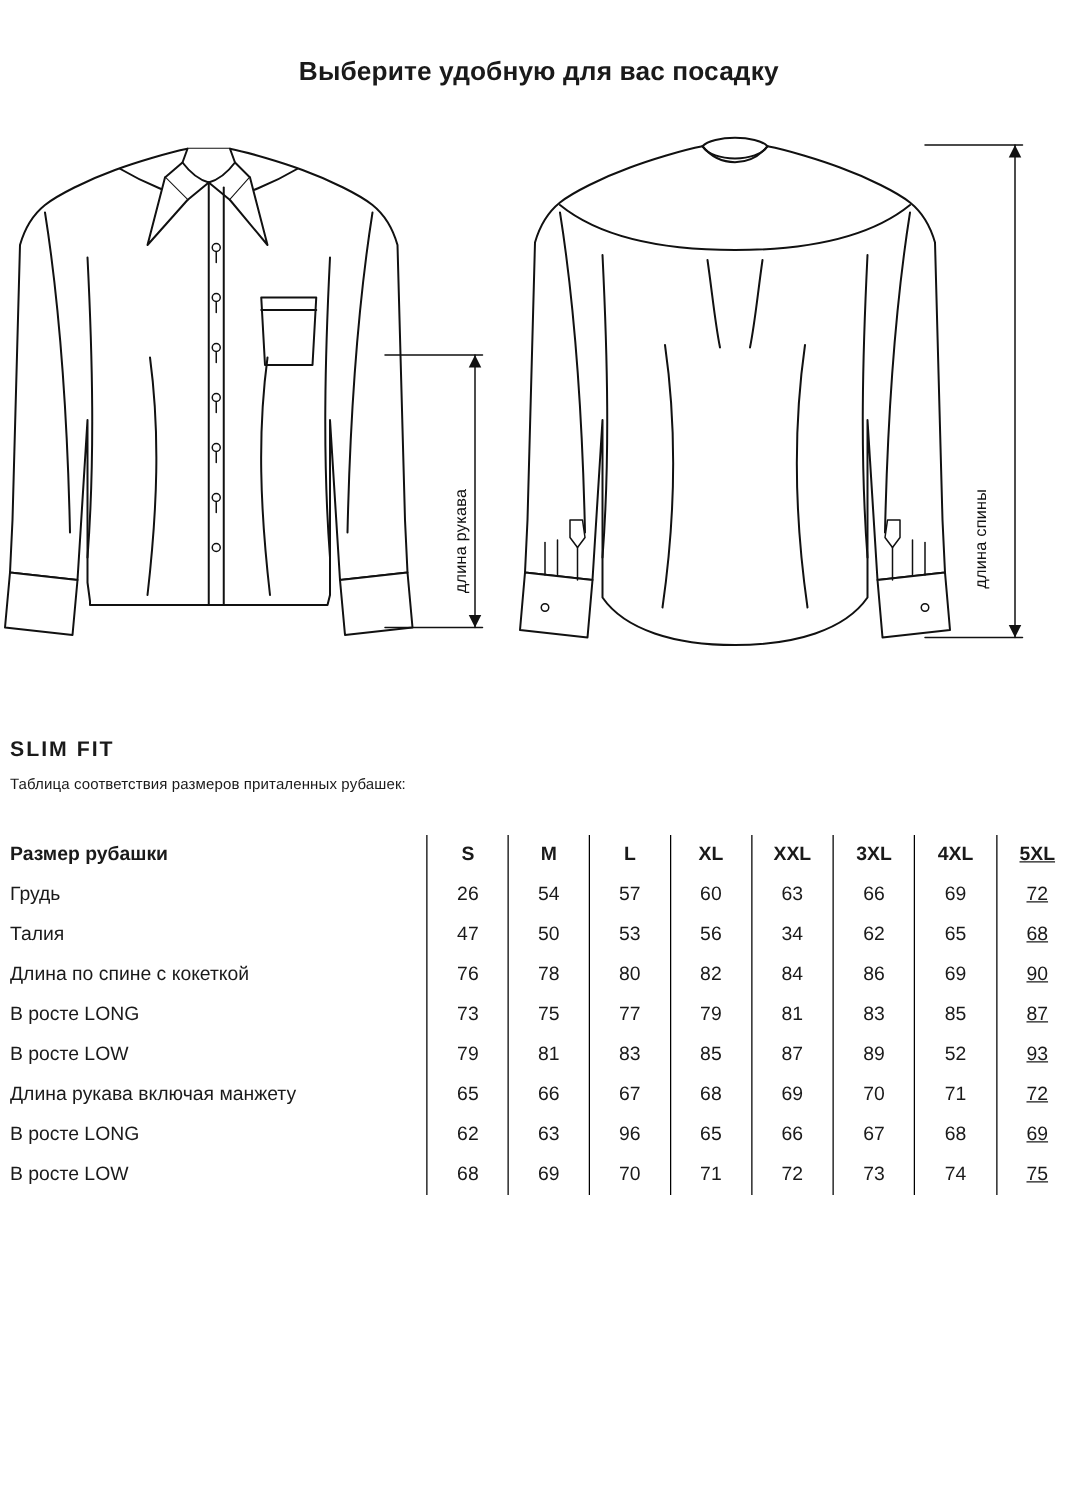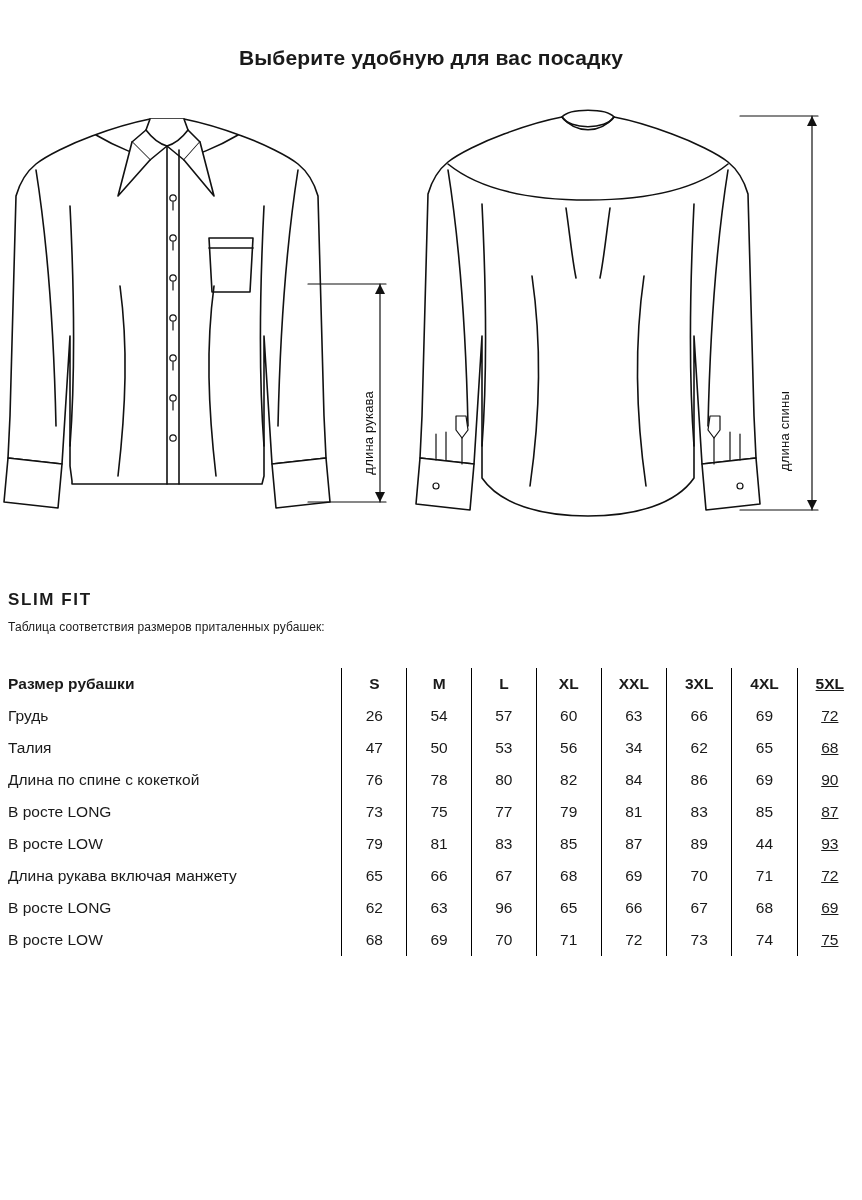--- a/index.html
+++ b/index.html
@@ -303,21 +303,21 @@
           <td class="val last">87</td>
         </tr>
         <tr>
           <td class="rowlabel">В росте LOW</td>
           <td class="val">79</td>
           <td class="val">81</td>
           <td class="val">83</td>
           <td class="val">85</td>
           <td class="val">87</td>
           <td class="val">89</td>
-          <td class="val">44</td>
+          <td class="val">52</td>
           <td class="val last">93</td>
         </tr>
         <tr>
           <td class="rowlabel">Длина рукава включая манжету</td>
           <td class="val">65</td>
           <td class="val">66</td>
           <td class="val">67</td>
           <td class="val">68</td>
           <td class="val">69</td>
           <td class="val">70</td>

